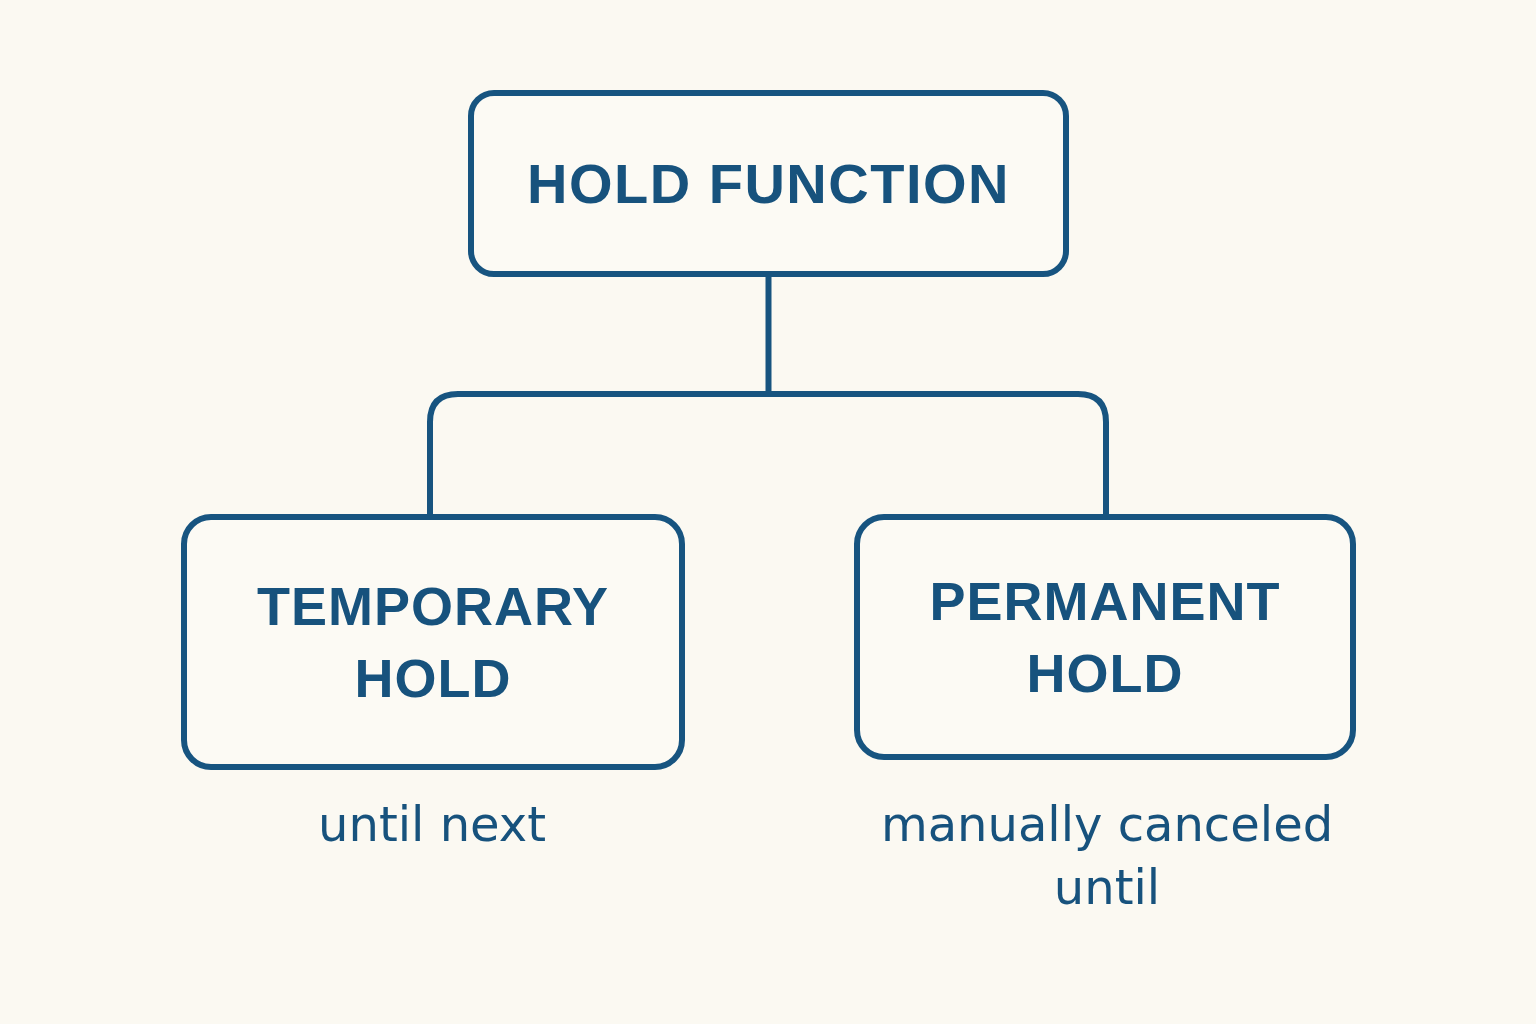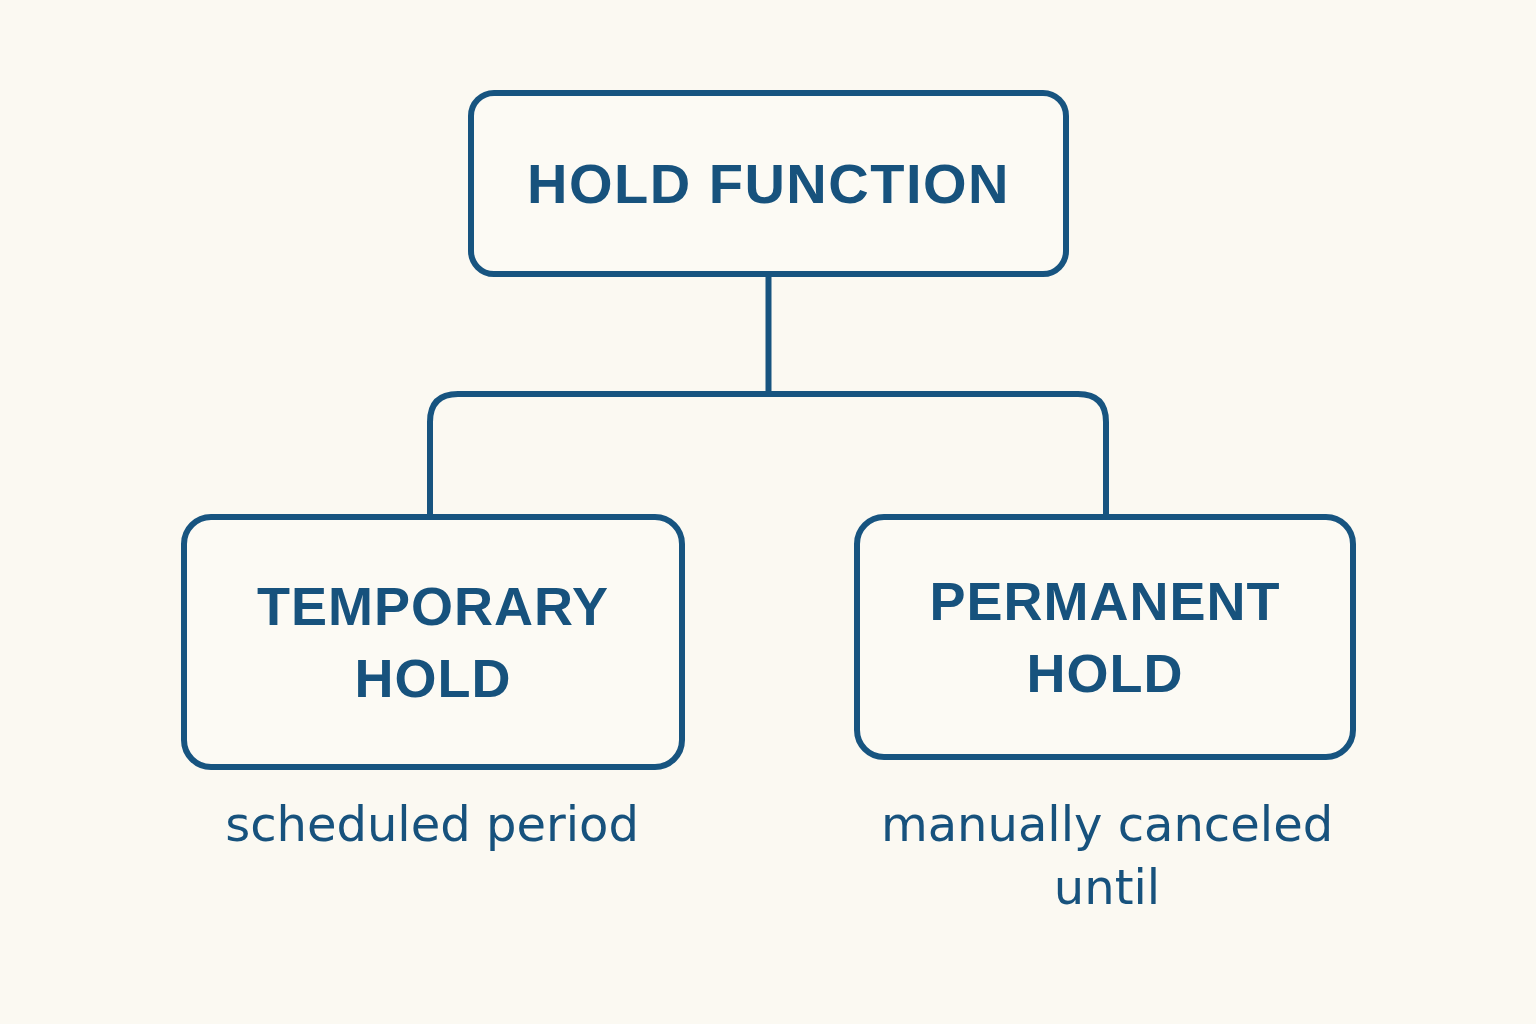--- a/index.html
+++ b/index.html
@@ -93,21 +93,21 @@
     <span class="node-line">TEMPORARY</span>
     <span class="node-line">HOLD</span>
   </div>
 
   <div class="node node-child node-permanent">
     <span class="node-line">PERMANENT</span>
     <span class="node-line">HOLD</span>
   </div>
 
   <div class="caption caption-left">
-    <span class="caption-line">scheduled period</span>
+    <span class="caption-line">until next</span>
   </div>
 
   <div class="caption caption-right">
     <span class="caption-line">manually canceled</span>
     <span class="caption-line">until</span>
   </div>
 
 </div>
 
 </body></html>

